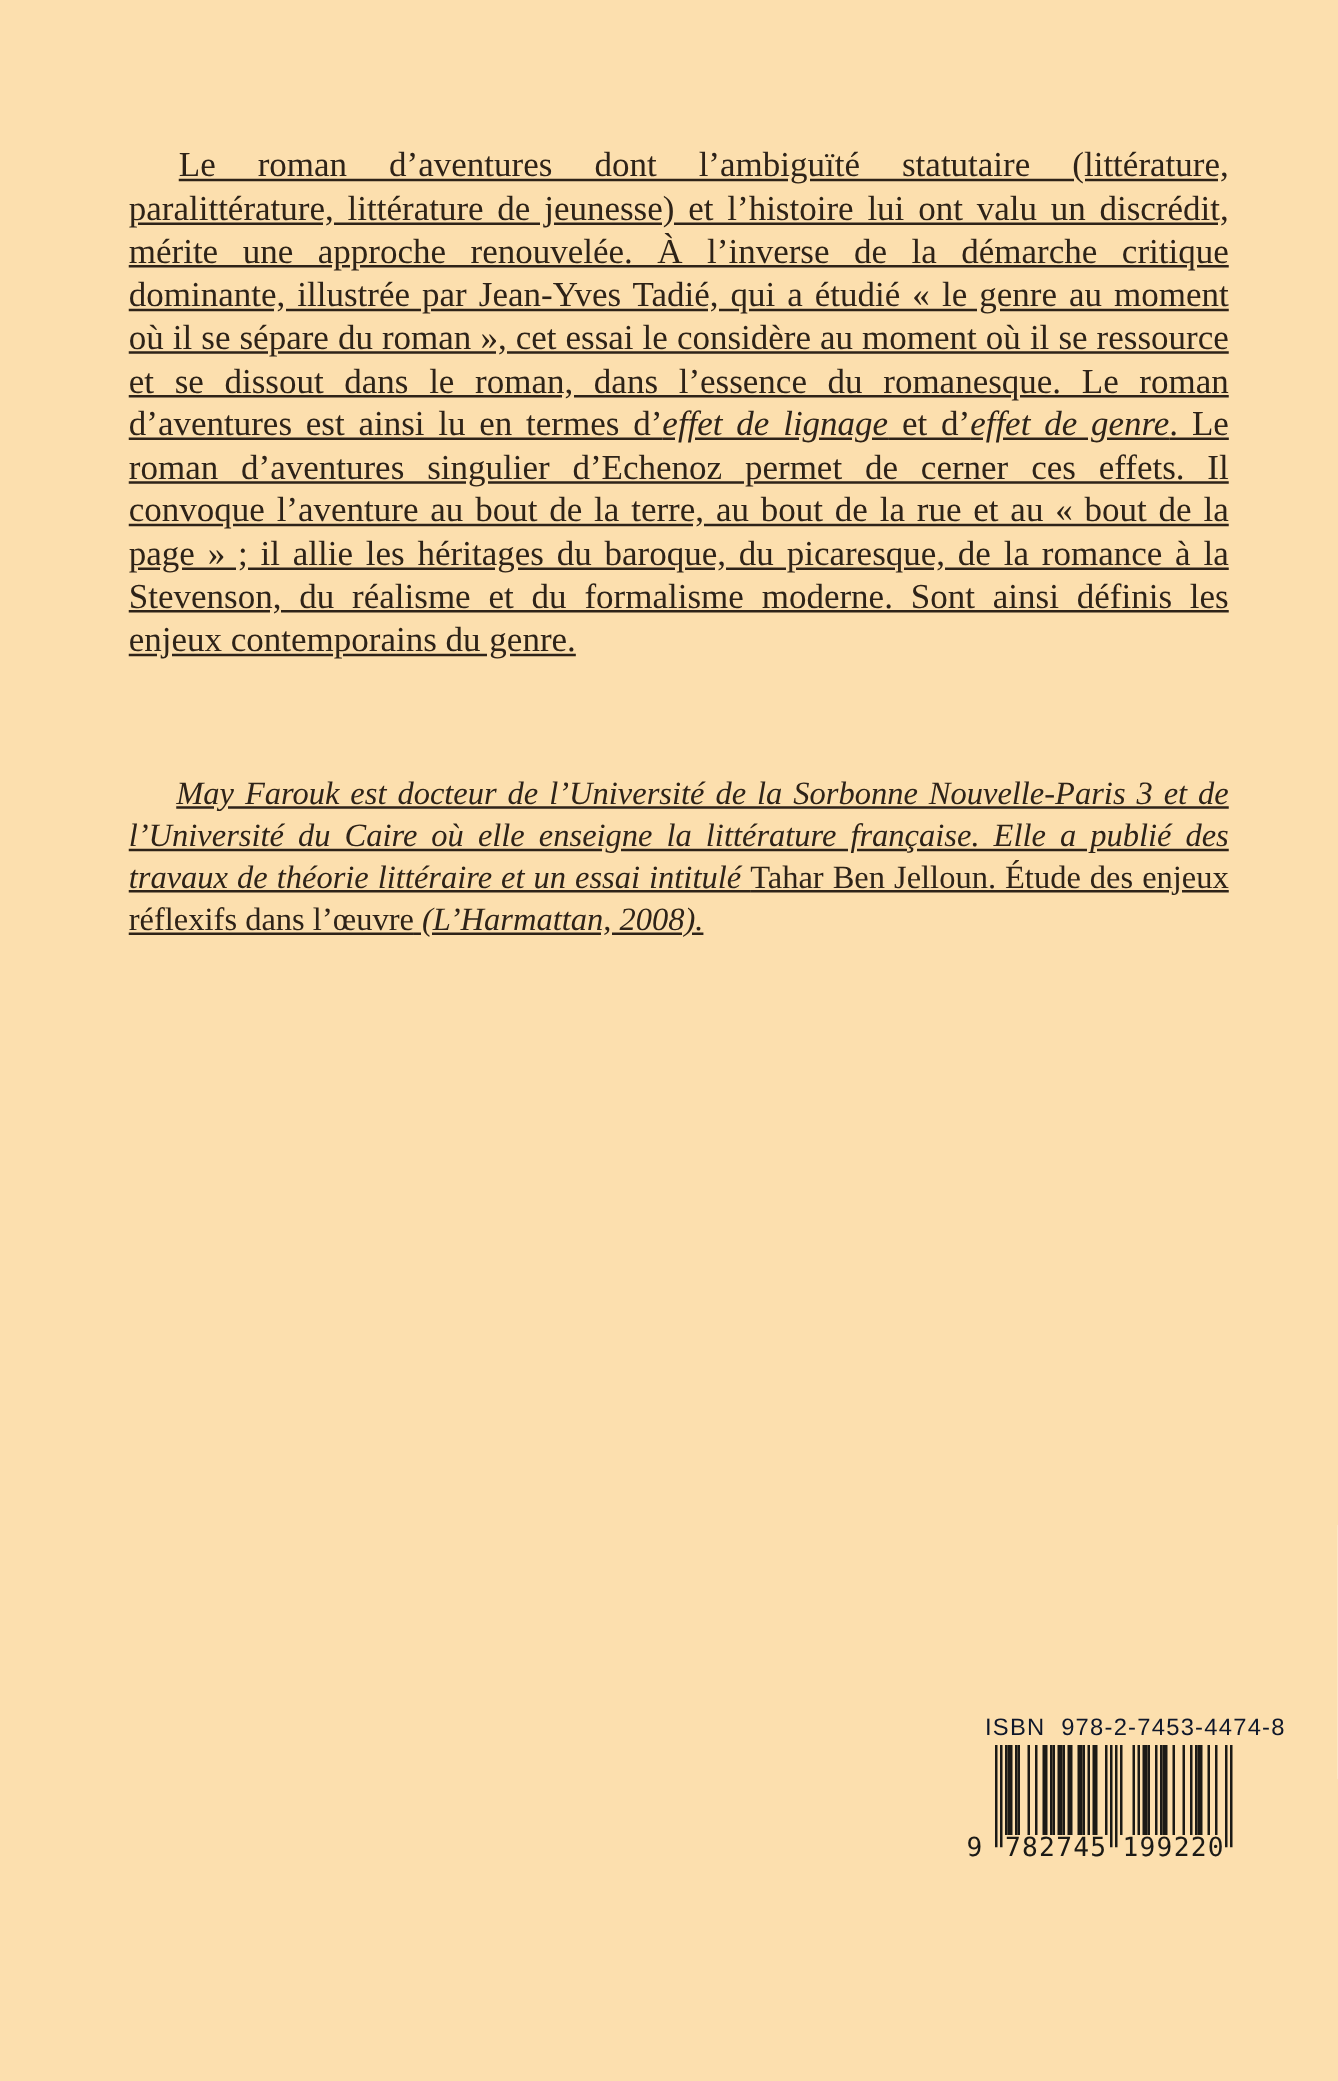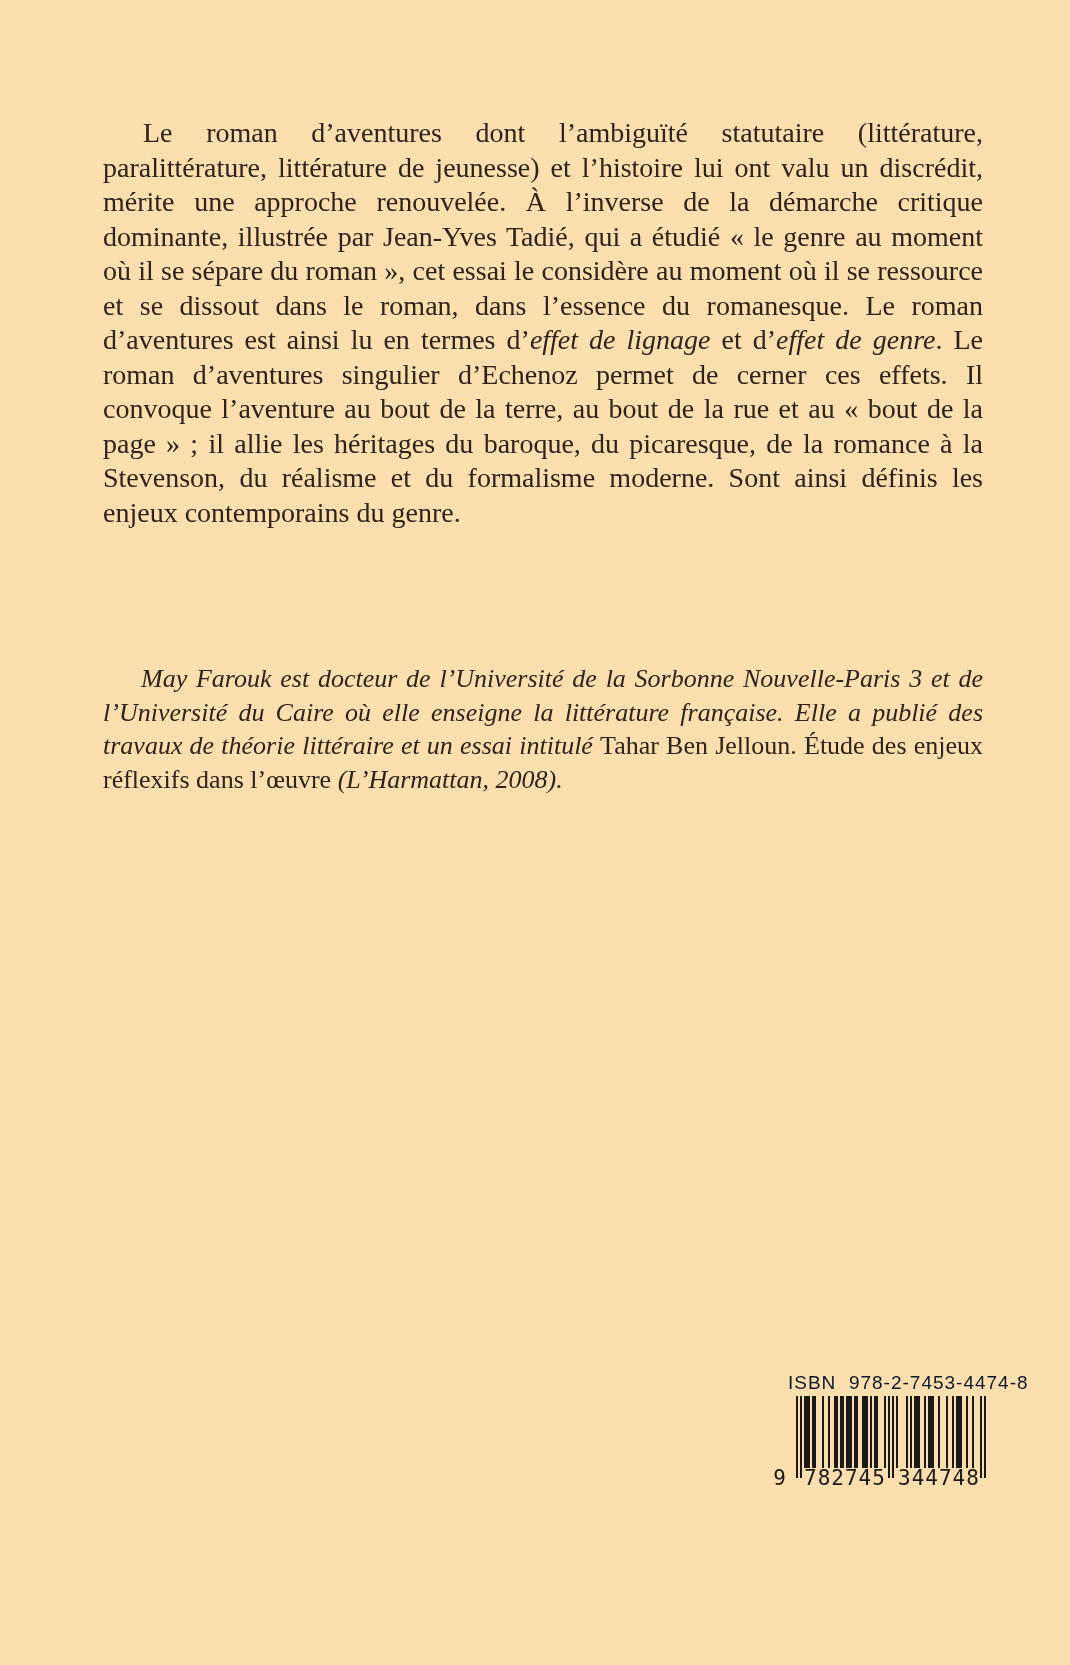--- a/index.html
+++ b/index.html
@@ -22,30 +22,30 @@
     width: 880px;
     font-size: 28px;
     line-height: 34.5px;
     text-align: justify;
     text-indent: 40px;
   }
 
   .bio {
     position: absolute;
     left: 103px;
-    top: 636px;
+    top: 592px;
     width: 880px;
     font-size: 26px;
     line-height: 33.5px;
     text-align: justify;
     text-indent: 38px;
     font-style: italic;
   }
 
-  .seg { font-style: inherit; }
+  .seg { font-style: inherit; text-decoration: underline; }
   .seg.italic { font-style: italic; }
   .bio .seg.normal { font-style: normal; }
   .synopsis .seg.normal { font-style: normal; }
 
   .series {
     position: absolute;
     left: 104px;
     top: 1464px;
     font-size: 24px;
     font-style: italic;
@@ -150,17 +150,17 @@
         <rect x="198" y="0" width="2" height="72"></rect>
         <rect x="200" y="0" width="2" height="72"></rect>
         <rect x="206" y="0" width="2" height="72"></rect>
         <rect x="212" y="0" width="2" height="72"></rect>
         <rect x="220" y="0" width="2" height="82"></rect>
         <rect x="224" y="0" width="2" height="82"></rect>
       </svg>
     <div class="bc-digits">
       <span class="bc-first">9</span>
       <span class="bc-left">782745</span>
-      <span class="bc-right">344748</span>
+      <span class="bc-right">199220</span>
     </div>
   </div>
 
 </div>
 
 </body></html>

